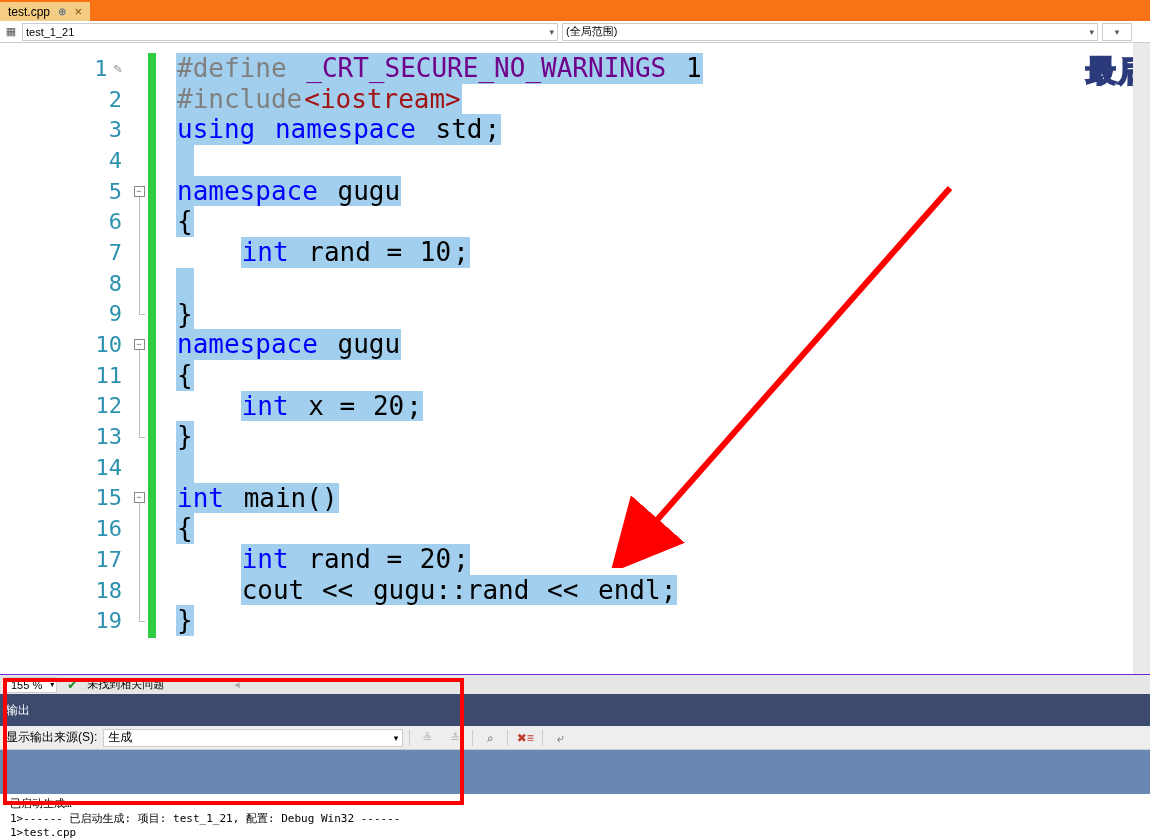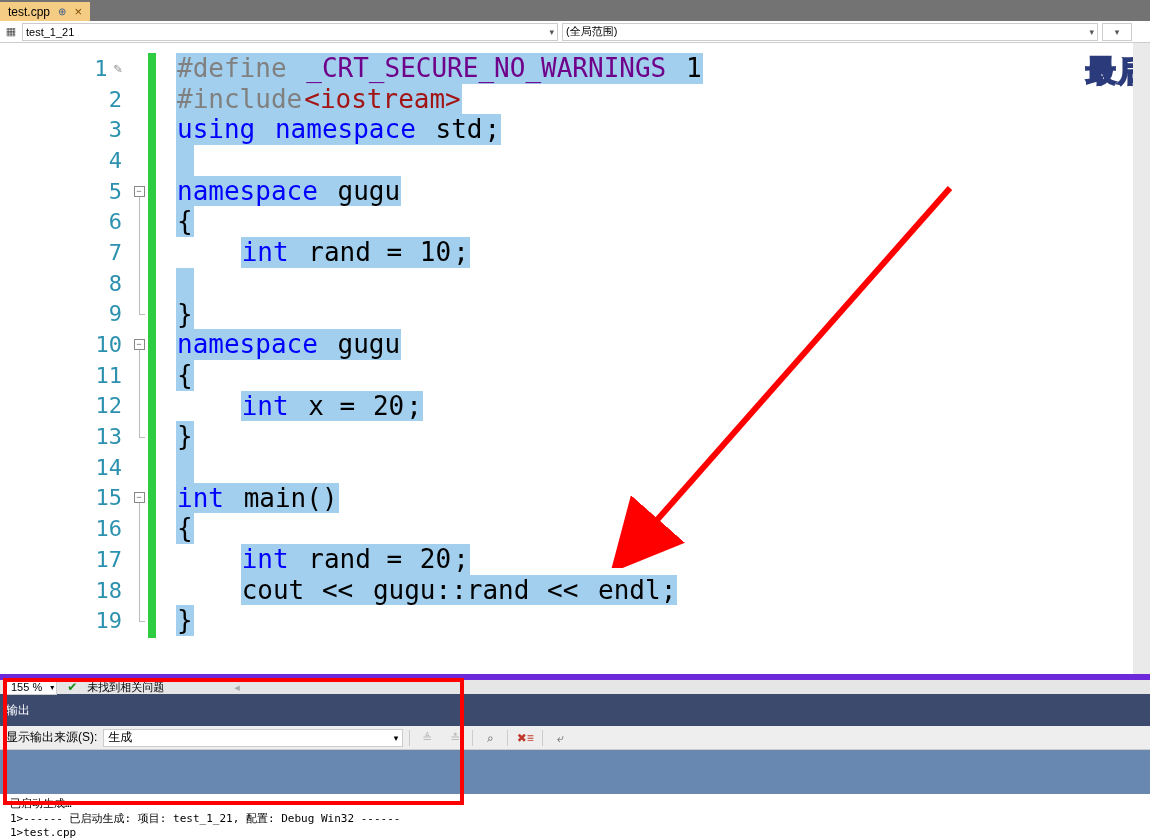--- a/index.html
+++ b/index.html
@@ -6,21 +6,21 @@
 body {
   font-family: "Segoe UI", Arial, sans-serif;
   font-size: 12px;
   background: #6888b2;
   width: 1150px;
   height: 838px;
   overflow: hidden;
   position: relative;
 }
 .topbar {
-  background: #737373;
+  background: #f97316;
   height: 21px;
   display: flex;
   align-items: flex-end;
 }
 .tab {
   background: #f5cc84;
   color: #000;
   padding: 2px 8px;
   font-size: 12px;
   display: flex;
@@ -148,21 +148,21 @@
   pointer-events: none;
 }
 .arrow-svg {
   position: absolute;
   left: 600px;
   top: 125px;
   pointer-events: none;
 }
 .statusbar {
   background: #e6e6e6;
-  border-top: 6px solid #6d28d9;
+  border-top: 1px solid #6d28d9;
   height: 20px;
   display: flex;
   align-items: center;
   gap: 10px;
   padding: 0 6px;
   font-size: 11px;
 }
 .zoom-combo {
   border: 1px solid #ccc;
   background: #fff;

